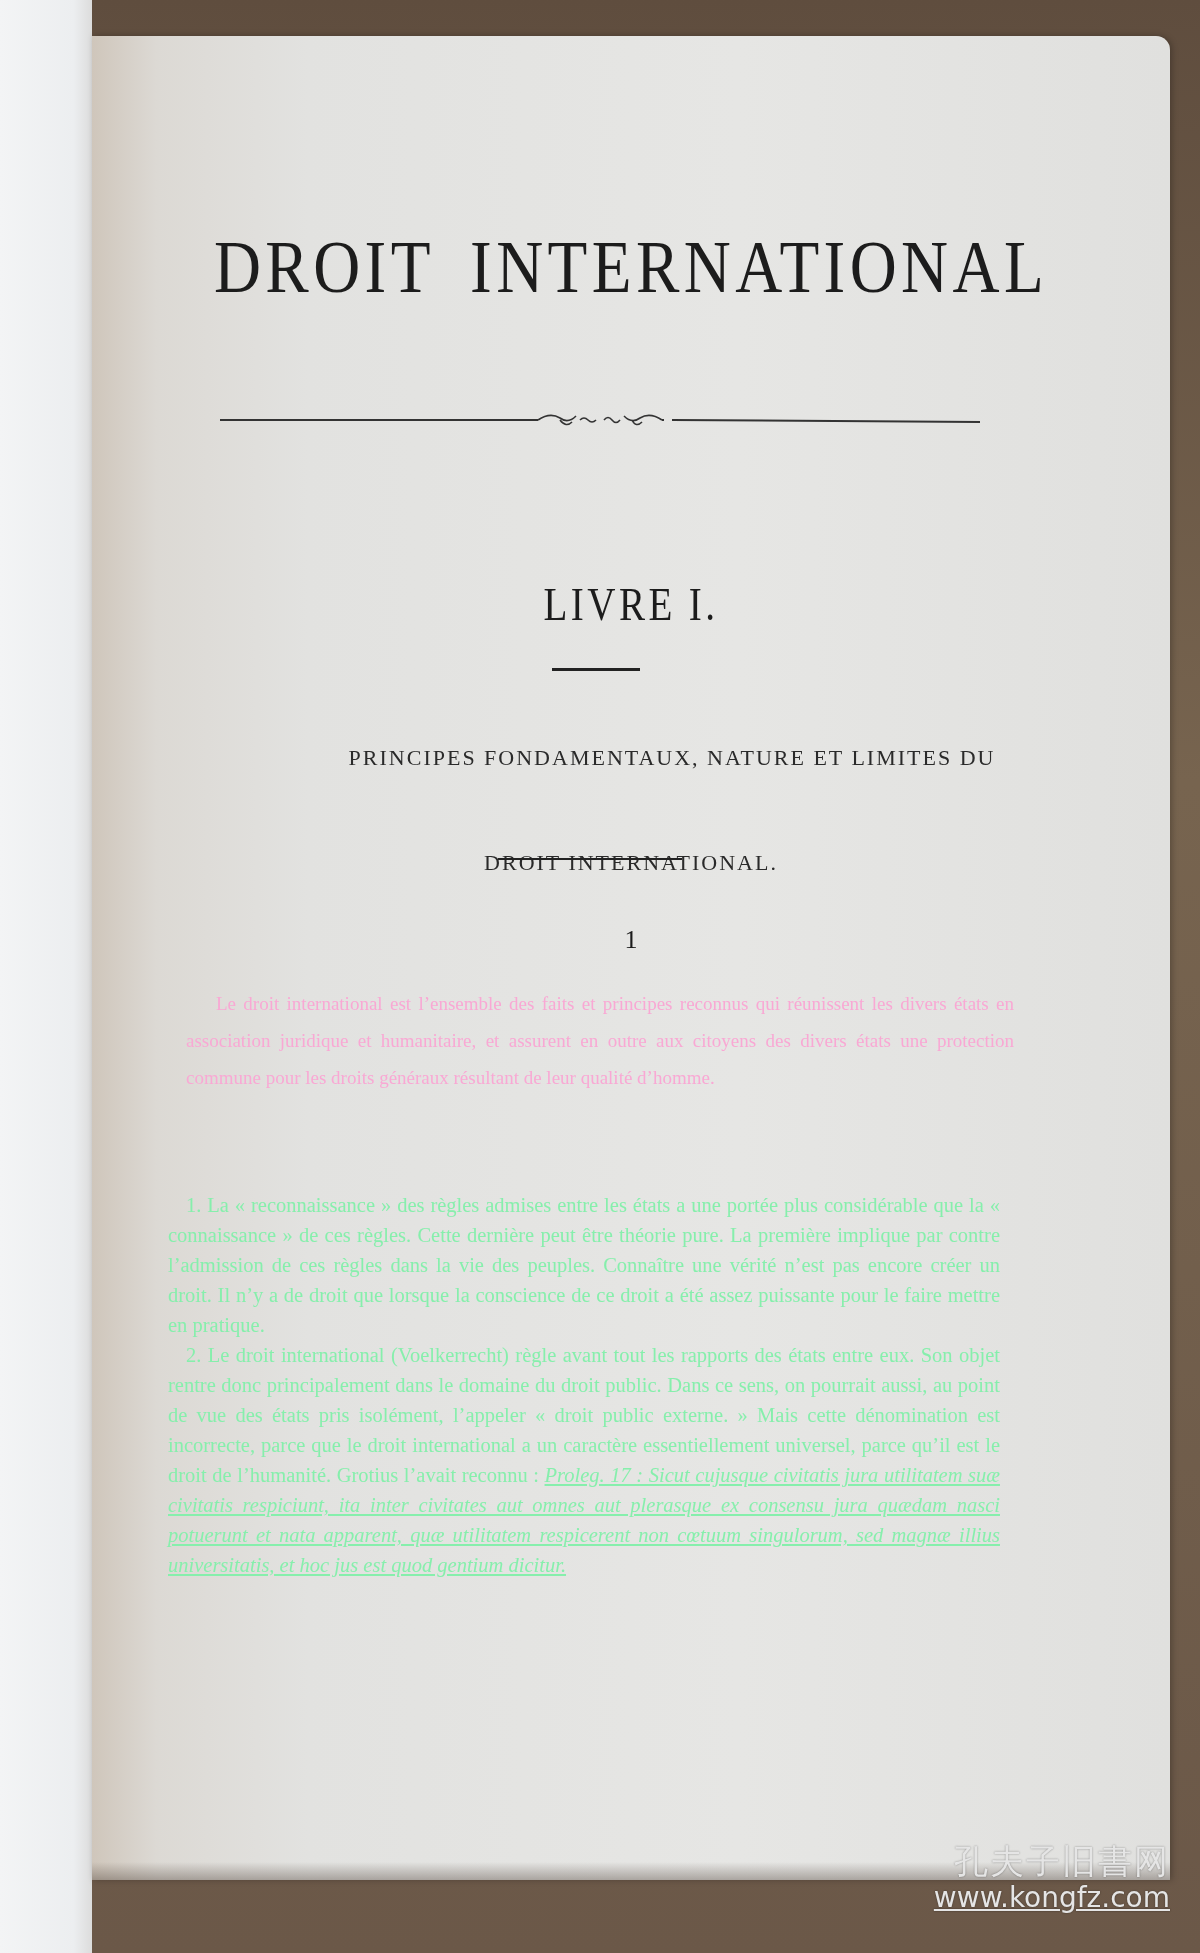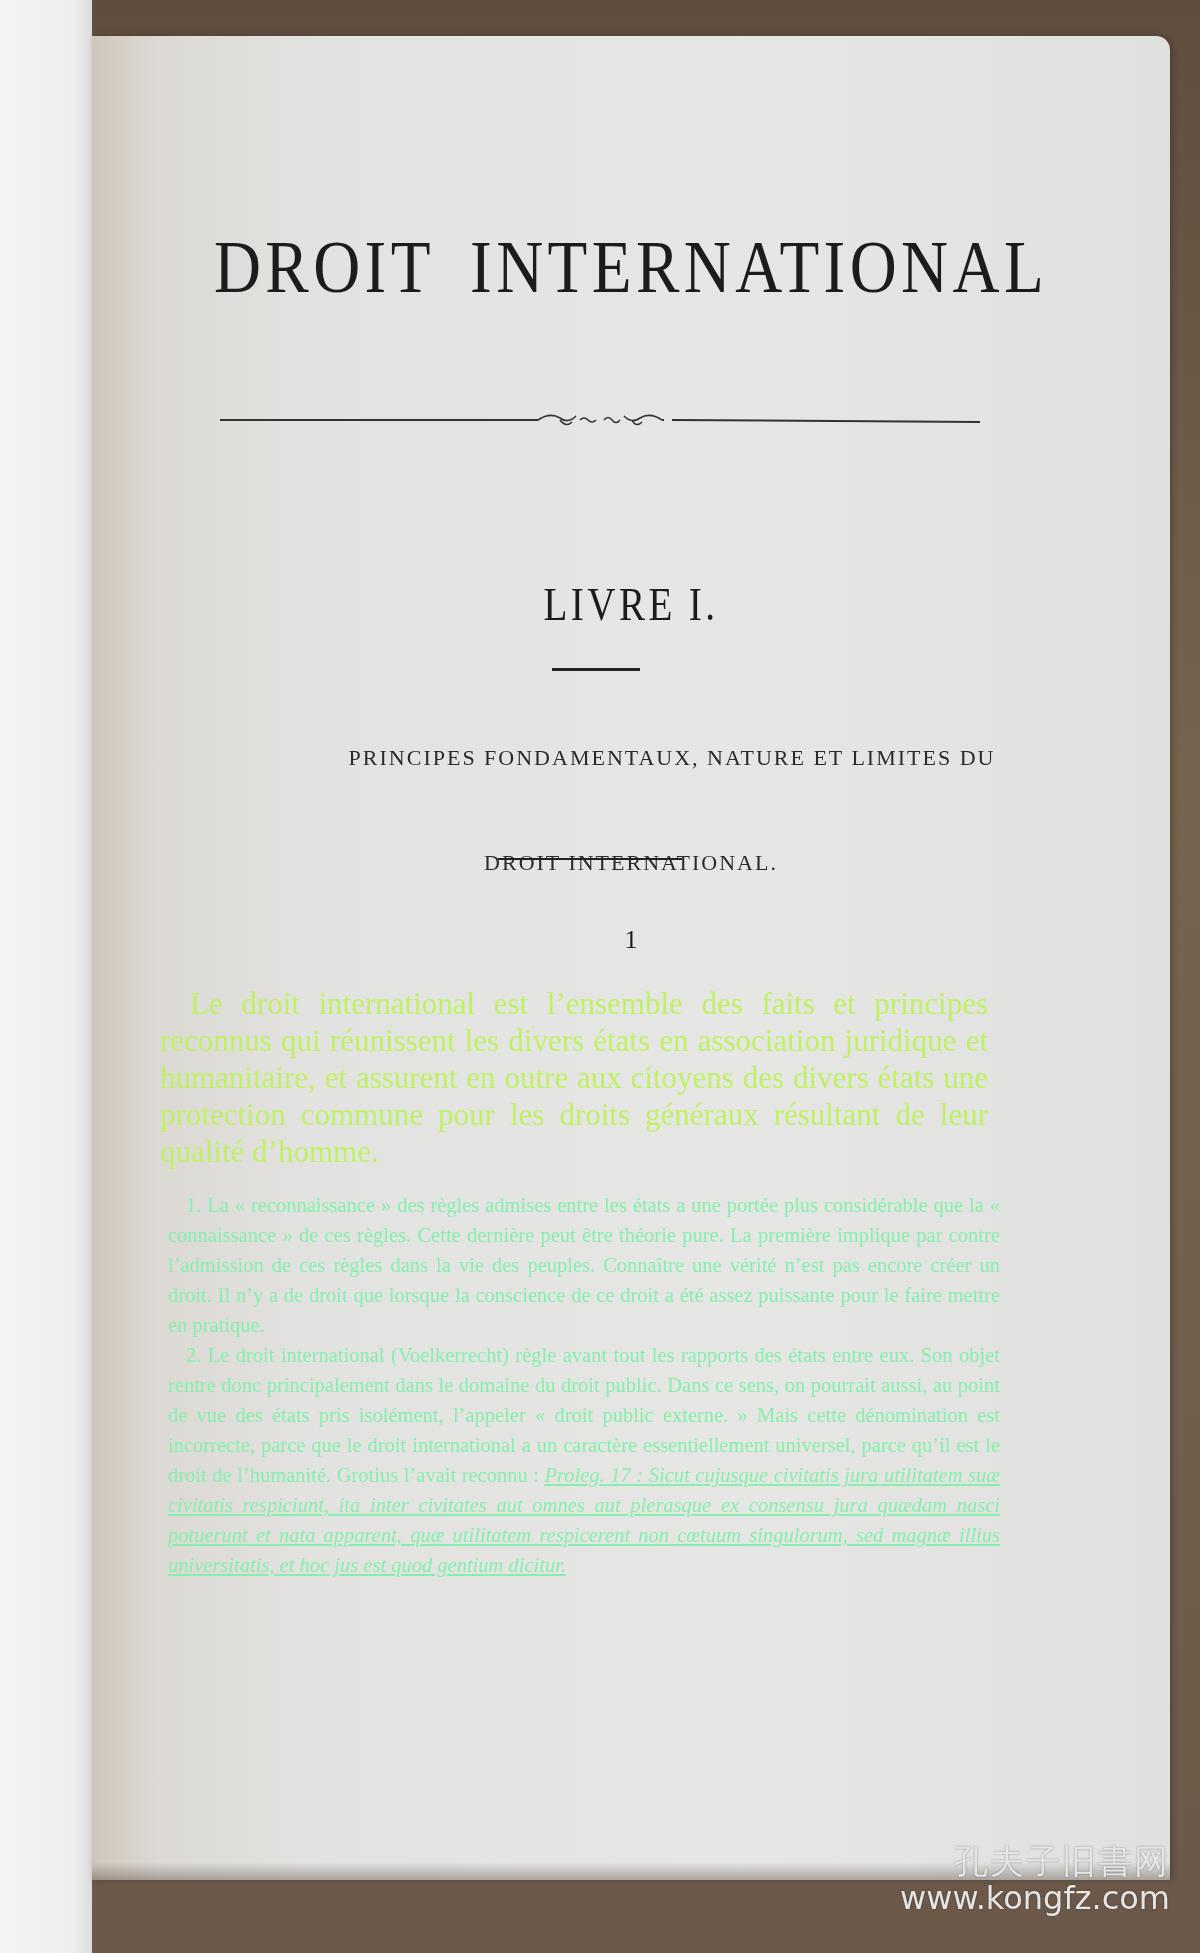--- a/index.html
+++ b/index.html
@@ -42,37 +42,37 @@
   }
   .rule { position: absolute; background: #222; height: 3px; }
   .subtitle {
     left: 92px; width: 1078px; text-align: center;
     font-size: 22px; letter-spacing: 2px; color: #2a2a2a;
   }
   .sect-num {
     left: 92px; width: 1078px; top: 925px; text-align: center; font-size: 26px;
   }
   .body-text {
-    left: 160px; width: 828px; top: 985px;
-    font-size: 31px; line-height: 37px; text-align: justify; color: #bef264;
+    left: 186px; width: 828px; top: 985px;
+    font-size: 19px; line-height: 37px; text-align: justify; color: #f9a8d4;
   }
   .body-text p { margin: 0; text-indent: 30px; }
   .notes {
     left: 168px; width: 832px; top: 1190px;
     font-size: 20.5px; line-height: 30px; text-align: justify; color: #86efac;
   }
   .notes p { margin: 0; text-indent: 18px; }
   .notes em { font-style: italic; text-decoration: underline; }
   .watermark {
     position: absolute; left: 900px; top: 1840px; width: 270px; text-align: right;
     color: #e5e5e5; text-shadow: 0 0 2px rgba(0,0,0,0.4);
     font-family: "DejaVu Sans", sans-serif;
   }
   .watermark .wm-cn { font-size: 34px; letter-spacing: 2px; line-height: 42px; }
-  .watermark .wm-url { font-size: 32px; line-height: 32px; }
+  .watermark .wm-url { font-size: 28px; line-height: 32px; text-decoration: underline; }
 </style>
 </head>
 <body>
 
 <div class="bg-shade"></div>
 <div class="left-page"></div>
 <div class="page"></div>
 <div class="page-bottom-shadow"></div>
 
 <div class="abs title">

